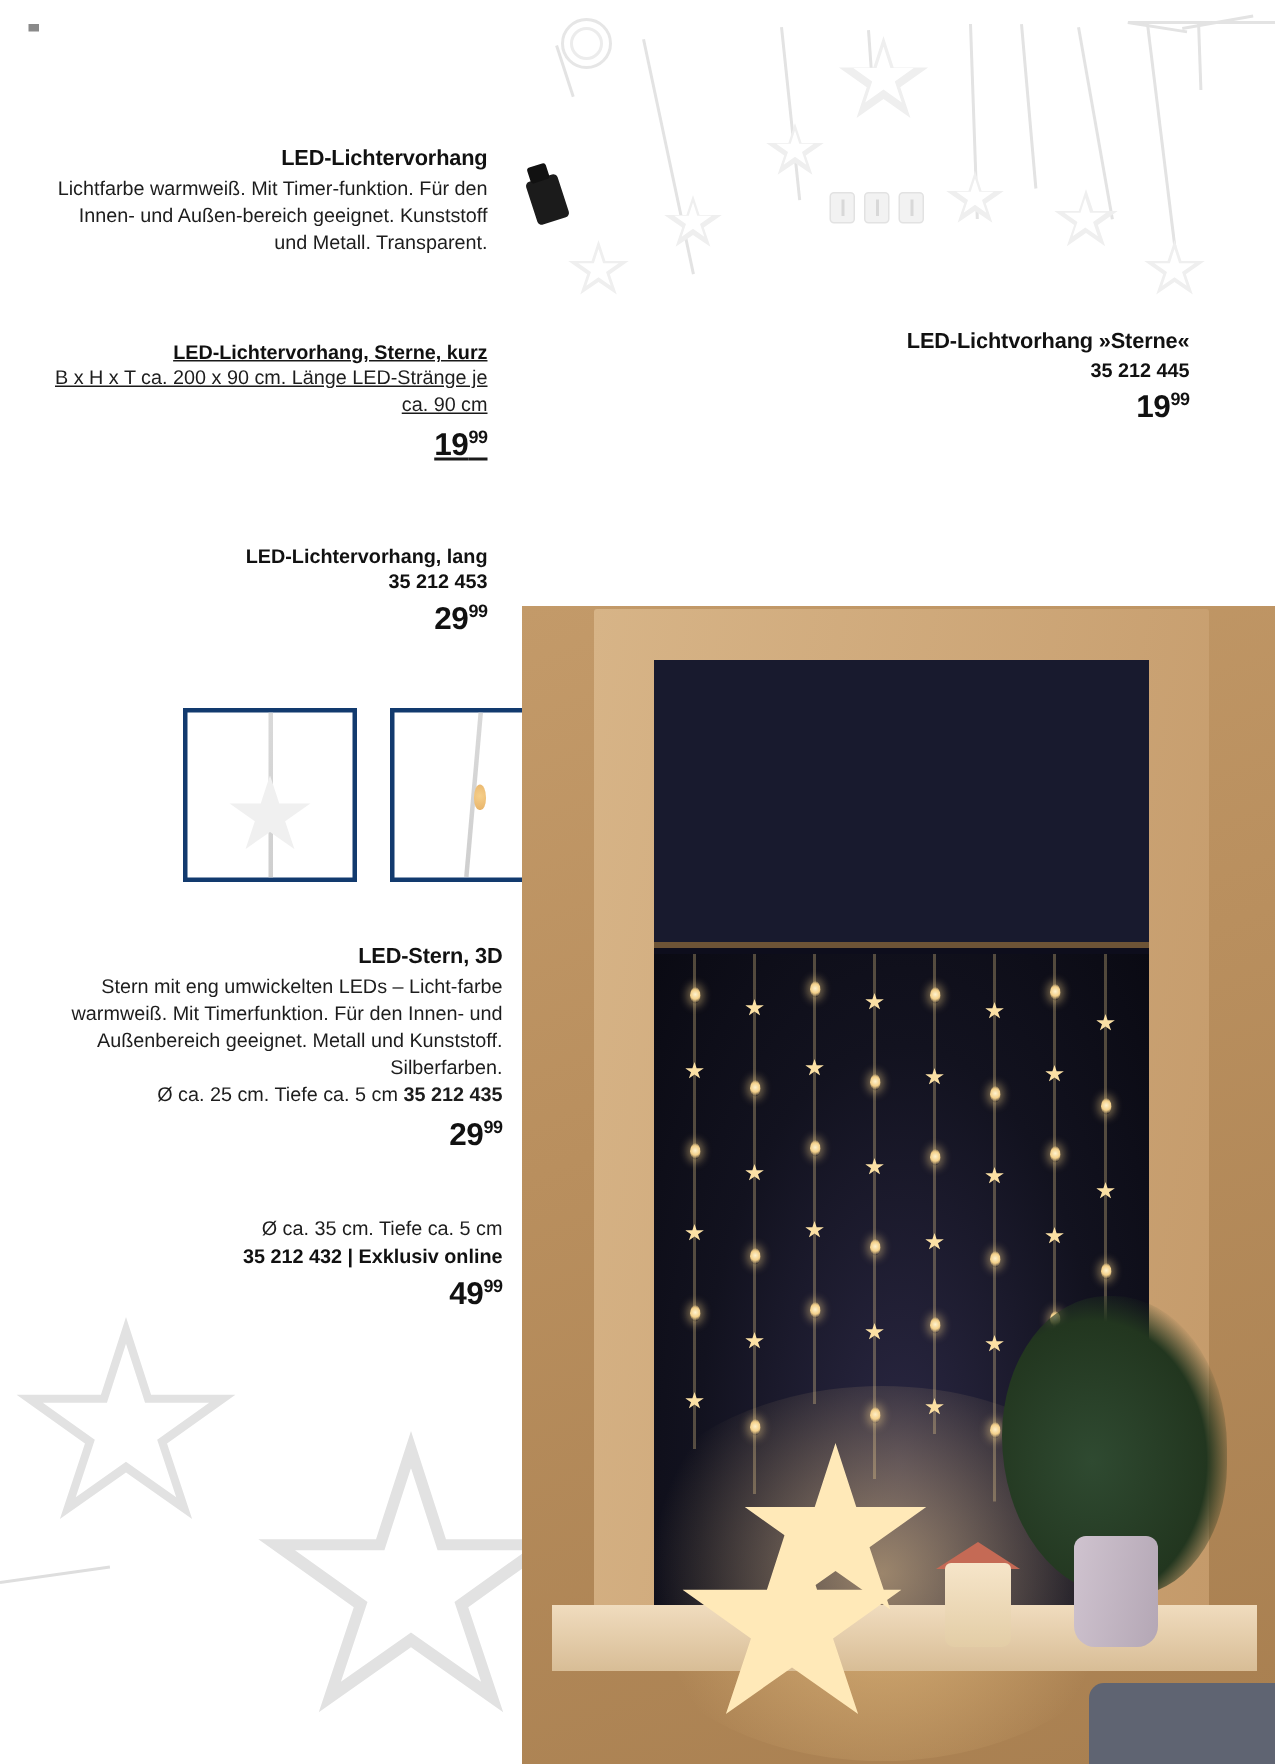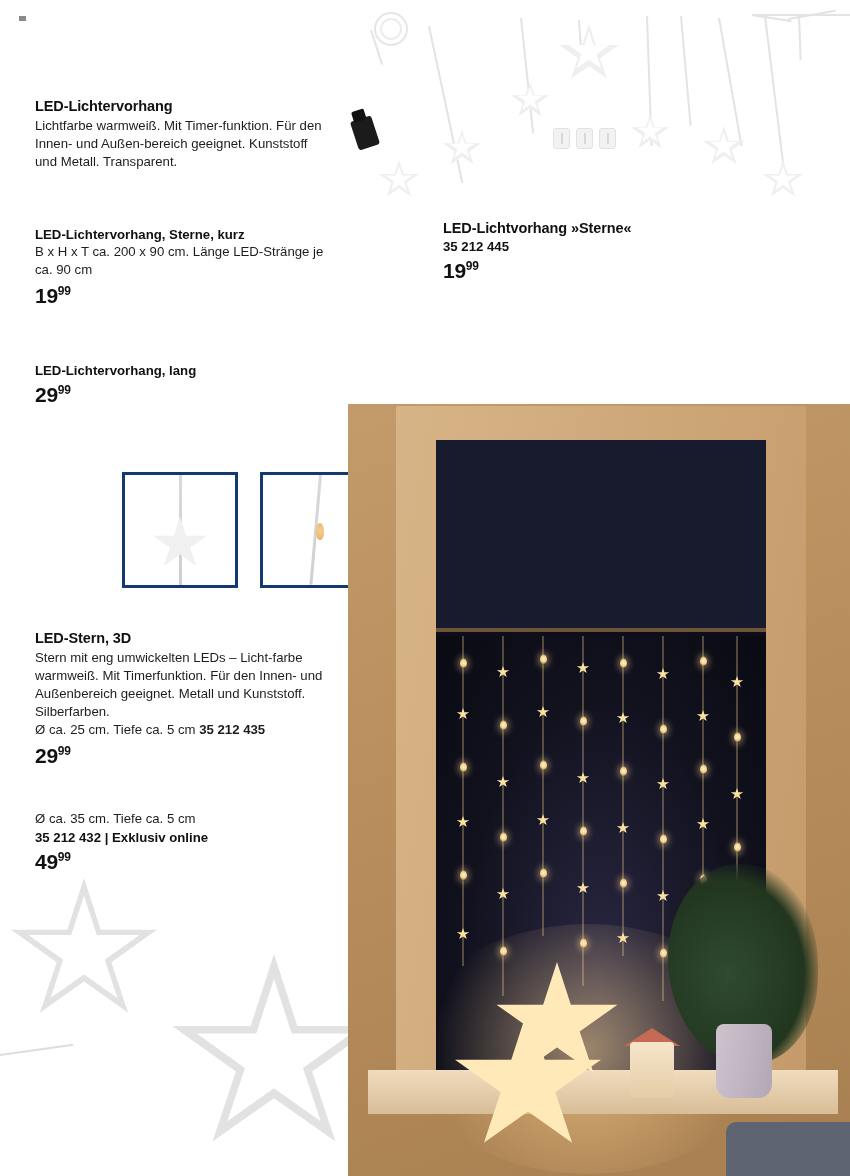--- a/index.html
+++ b/index.html
@@ -7,21 +7,21 @@
   body {
     width: 850px;
     height: 1176px;
     position: relative;
     background: #ffffff;
     font-family: "Liberation Sans", sans-serif;
     color: #1a1a1a;
     overflow: hidden;
   }
 
-  .page { position: relative; width: 850px; height: 1176px; }
+  .page { position: relative; width: 850px; height: 1176px; text-align: right; }
 
   
   .block { position: absolute; }
   .prod-title {
     font-size: 14.5px;
     font-weight: bold;
     letter-spacing: -0.1px;
     margin: 0 0 3px 0;
     color: #111;
   }
@@ -366,28 +366,29 @@
     <div class="ctrl-box" style="left:205px; top:128px;"></div>
     <div class="ctrl-box" style="left:228px; top:128px;"></div>
     <div class="ctrl-box" style="left:251px; top:128px;"></div>
   </div>
 
   <div class="block" style="left:35px; top:98px; width:290px;">
     <div class="prod-title">LED-Lichtervorhang</div>
     <div class="prod-desc">Lichtfarbe warmweiß. Mit Timer-funktion. Für den Innen- und Außen-bereich geeignet. Kunststoff und Metall. Transparent.</div>
   </div>
 
-  <div class="block" style="left:35px; top:227px; width:290px;">
+  <div class="block" style="left:35px; top:227px; width:290px;text-decoration:underline;">
     <div class="prod-sub">LED-Lichtervorhang, Sterne, kurz</div>
     <div class="prod-desc">B x H x T ca. 200 x 90 cm. Länge LED-Stränge je ca. 90 cm</div>
     <div class="price"><span>19</span><sup>99</sup></div>
   </div>
 
   <div class="block" style="left:35px; top:363px; width:290px;">
     <div class="prod-sub">LED-Lichtervorhang, lang</div>
+    <div class="artno">35 212 453</div>
     <div class="price"><span>29</span><sup>99</sup></div>
   </div>
 
   <div class="block" style="left:443px; top:220px; width:350px;">
     <div class="prod-title">LED-Lichtvorhang »Sterne«</div>
     <div class="artno">35 212 445</div>
     <div class="price"><span>19</span><sup>99</sup></div>
   </div>
 
   <div class="thumb" style="left:122px; top:472px; width:116px; height:116px;">

